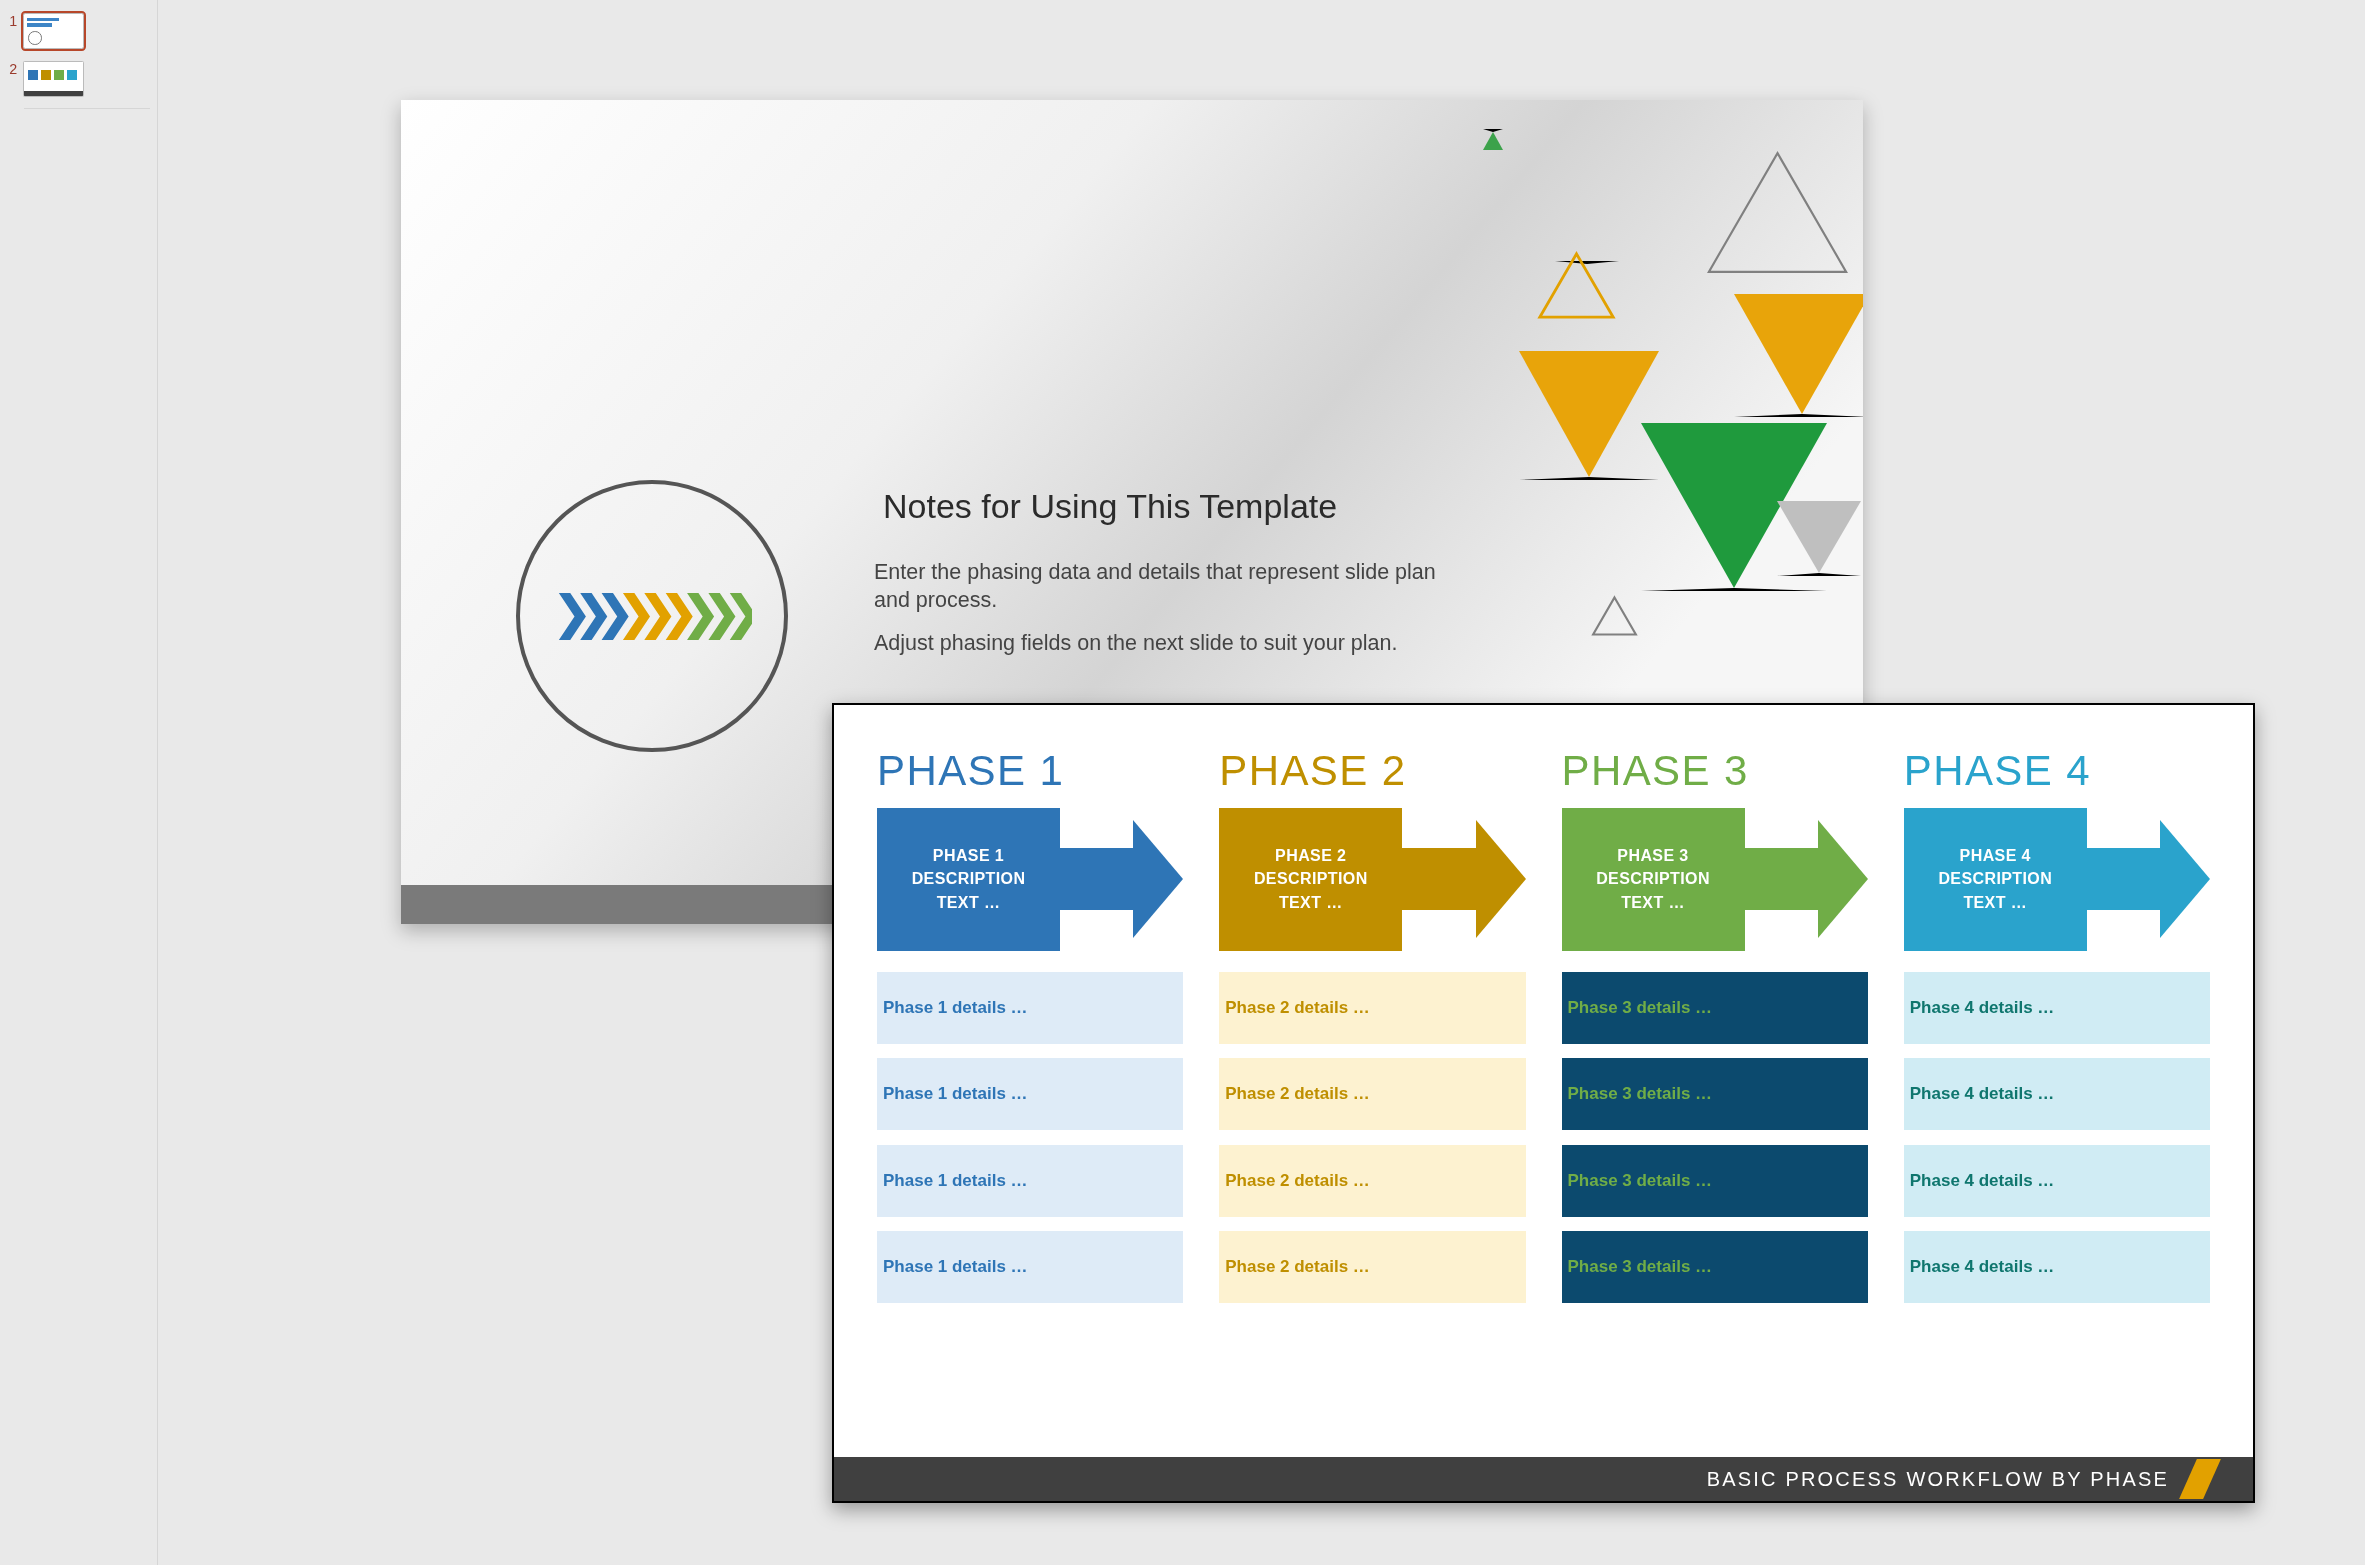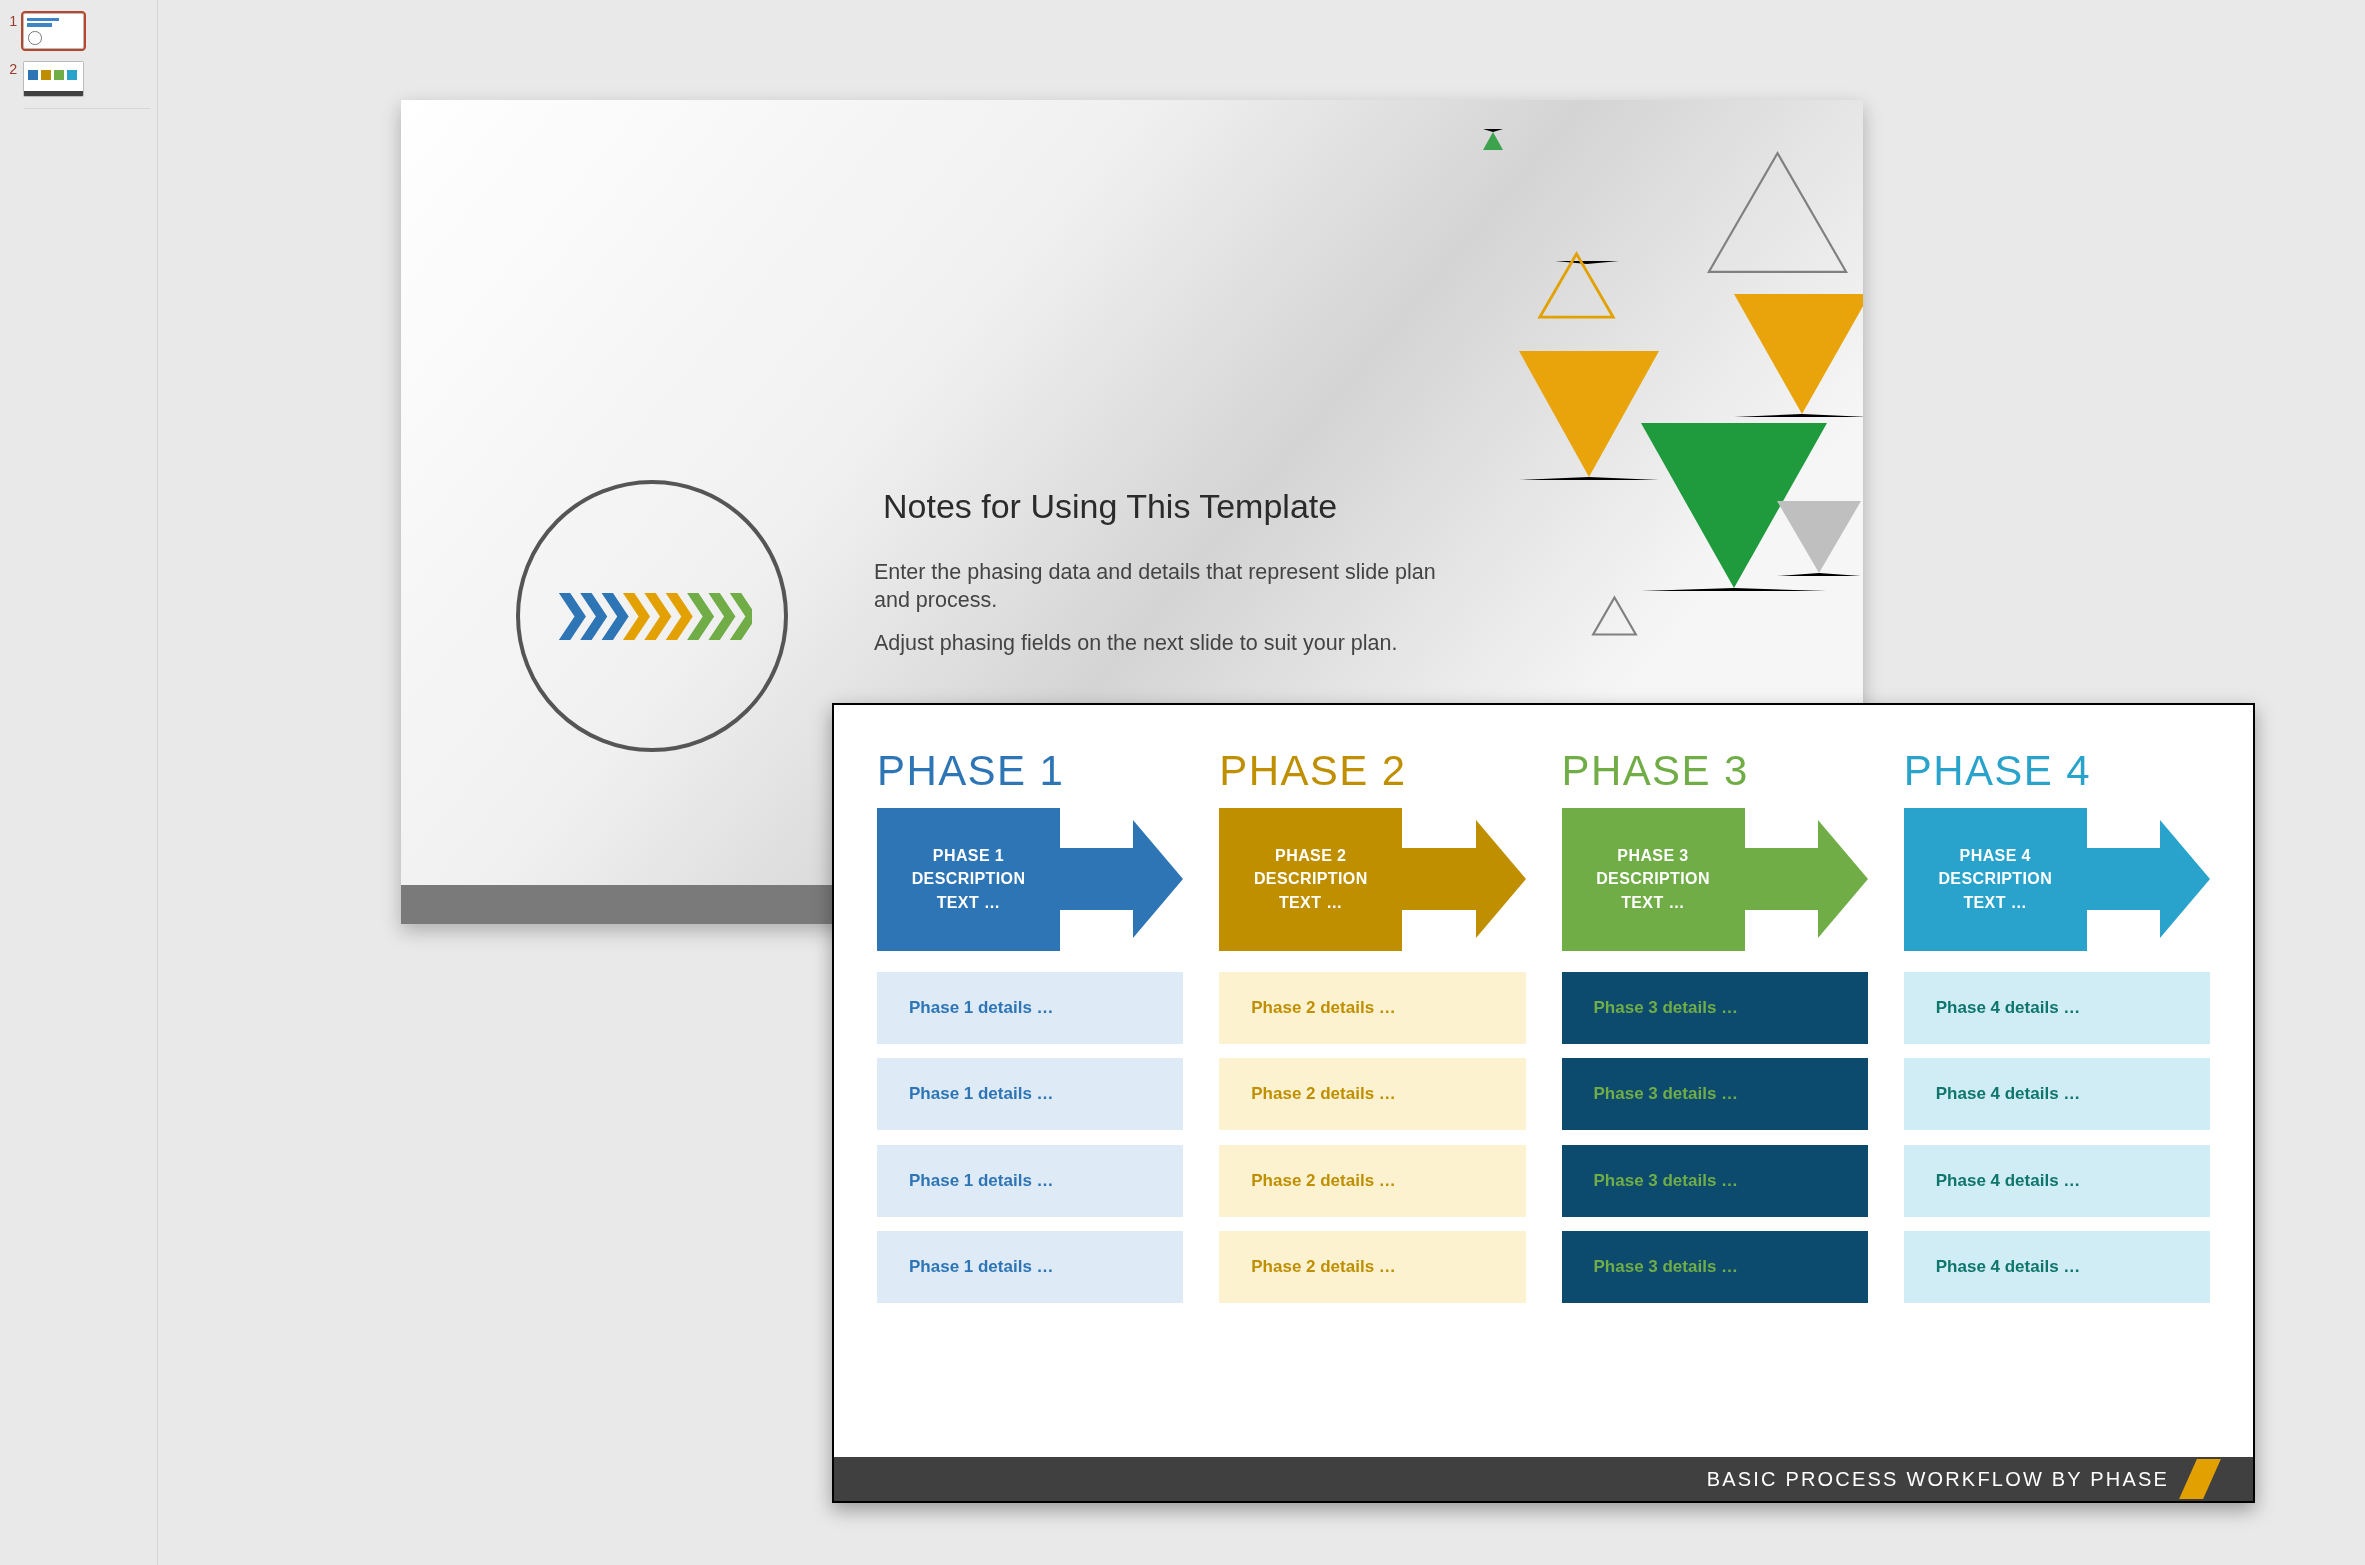--- a/index.html
+++ b/index.html
@@ -39,21 +39,21 @@
   .slide2{position:absolute;left:832px;top:703px;width:1419px;height:796px;background:#fff;
           border:2.9px solid #000;box-shadow:0 7.2px 18px rgba(0,0,0,.35);}
   .ph-wrap{position:absolute;left:43px;top:21.5px;right:43px;bottom:69px;display:flex;gap:36px;margin-top:20px;}
   .ph-col{flex:1;display:flex;flex-direction:column;}
   .ph-head{font-size:42px;font-weight:400;letter-spacing:1.4px;margin-bottom:13px;}
   .ph-arrow{position:relative;height:143px;display:flex;align-items:stretch;margin-bottom:21.5px;}
   .ph-box{flex:0 0 183px;display:flex;flex-direction:column;justify-content:center;align-items:center;
           color:#fff;text-align:center;font-weight:700;font-size:16px;line-height:1.45;letter-spacing:0.4px;}
   .ph-shaft{flex:1;height:62px;align-self:center;}
   .ph-point{width:0;height:0;border-top:59px solid transparent;border-bottom:59px solid transparent;align-self:center;}
-  .ph-det{height:72px;margin-bottom:14.3px;display:flex;align-items:center;padding-left:32px;font-size:17px;font-weight:700;}
+  .ph-det{height:72px;margin-bottom:14.3px;display:flex;align-items:center;padding-left:6px;font-size:17px;font-weight:700;}
   
   .p1 .ph-head{color:#2e75b6;} .p1 .ph-box{background:#2e75b6;} .p1 .ph-shaft{background:#2e75b6;} .p1 .ph-point{border-left:50px solid #2e75b6;}
   .p1 .ph-det{background:#deebf7;color:#2e75b6;}
   .p2 .ph-head{color:#bf8f00;} .p2 .ph-box{background:#bf8f00;} .p2 .ph-shaft{background:#bf8f00;} .p2 .ph-point{border-left:50px solid #bf8f00;}
   .p2 .ph-det{background:#fdf2d0;color:#bf8f00;}
   .p3 .ph-head{color:#70ad47;} .p3 .ph-box{background:#70ad47;} .p3 .ph-shaft{background:#70ad47;} .p3 .ph-point{border-left:50px solid #70ad47;}
   .p3 .ph-det{background:#0c4a6e;color:#70ad47;}
   .p4 .ph-head{color:#2aa3cc;} .p4 .ph-box{background:#2aa3cc;} .p4 .ph-shaft{background:#2aa3cc;} .p4 .ph-point{border-left:50px solid #2aa3cc;}
   .p4 .ph-det{background:#d0ecf4;color:#0f766e;}
   

